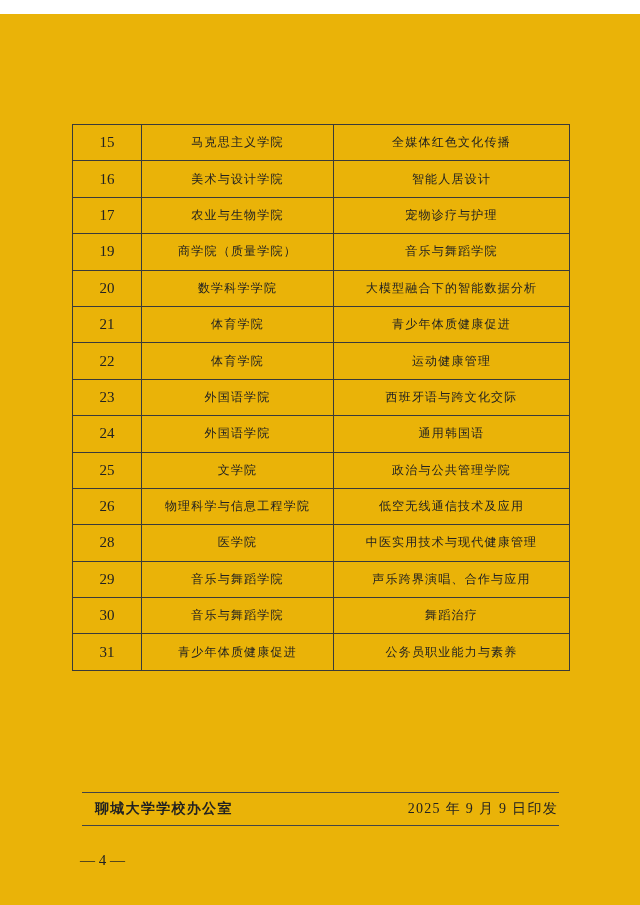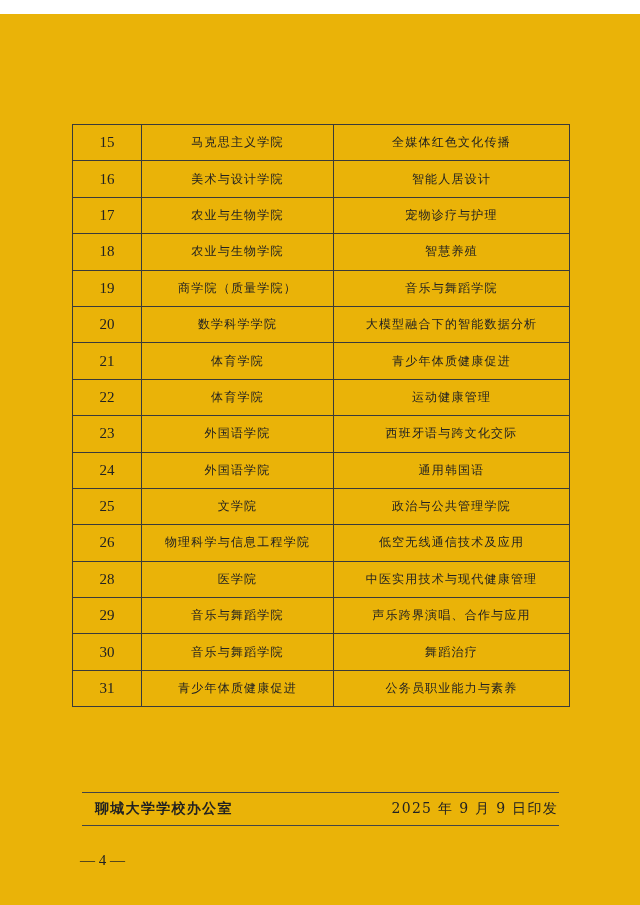--- a/index.html
+++ b/index.html
@@ -8,21 +8,21 @@
   .page { position: absolute; left: 0; top: 14px; width: 640px; height: 905px; background: #eab308; }
   table.list { position: absolute; left: 72px; top: 110px; width: 497px;
                border-collapse: collapse; table-layout: fixed; }
   table.list td { border: 1px solid #3a3a3a; height: 35.4px; padding: 0;
                   text-align: center; vertical-align: middle;
                   font-size: 12px; letter-spacing: 1.2px; white-space: nowrap; }
   table.list td.num { font-family: "Liberation Serif", serif; font-size: 15px; letter-spacing: 0; }
   col.c1 { width: 69px; } col.c2 { width: 192px; } col.c3 { width: 236px; }
   .rule { position: absolute; left: 82px; width: 477px; height: 0; border-top: 1px solid #444; }
   .footer-left { position: absolute; left: 95px; top: 786px; font-size: 14px; letter-spacing: 1.3px; font-weight: bold; }
-  .footer-right { position: absolute; right: 82px; top: 786px; font-size: 14px; letter-spacing: 1.3px; }
+  .footer-right { position: absolute; right: 82px; top: 786px; font-size: 14px; letter-spacing: 1.3px; font-family: Liberation Serif, serif; }
   .pagenum { position: absolute; left: 80px; top: 838px; font-size: 15px;
              font-family: "Liberation Serif", serif; }
 </style>
 </head>
 <body>
 
 <div class="page">
   <table class="list">
     <colgroup>
         <col class="c1">
@@ -37,25 +37,20 @@
         </tr>
         <tr>
           <td class="num">16</td>
           <td>美术与设计学院</td>
           <td>智能人居设计</td>
         </tr>
         <tr>
           <td class="num">17</td>
           <td>农业与生物学院</td>
           <td>宠物诊疗与护理</td>
-        </tr>
-        <tr>
-          <td class="num">18</td>
-          <td>农业与生物学院</td>
-          <td>智慧养殖</td>
         </tr>
         <tr>
           <td class="num">19</td>
           <td>商学院（质量学院）</td>
           <td>音乐与舞蹈学院</td>
         </tr>
         <tr>
           <td class="num">20</td>
           <td>数学科学学院</td>
           <td>大模型融合下的智能数据分析</td>

